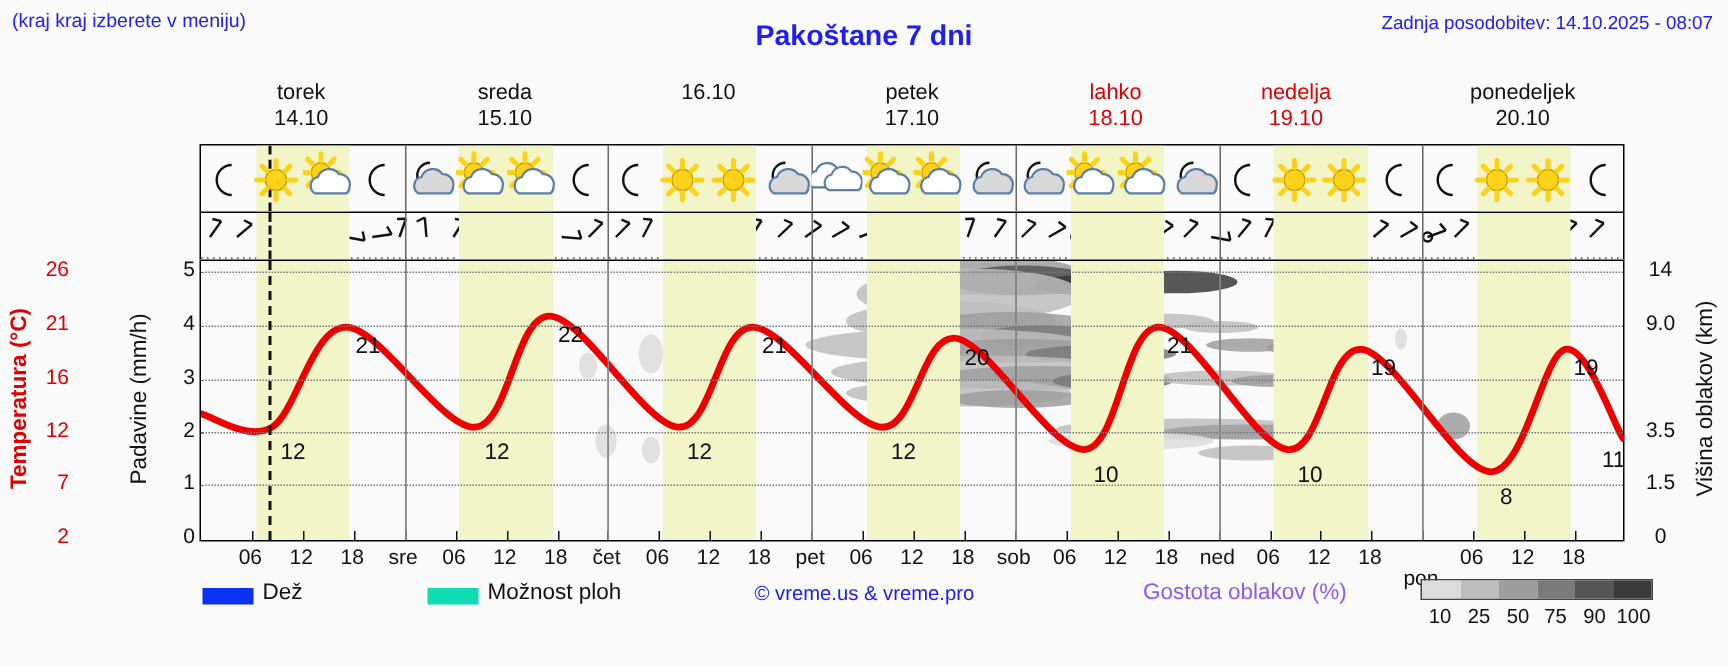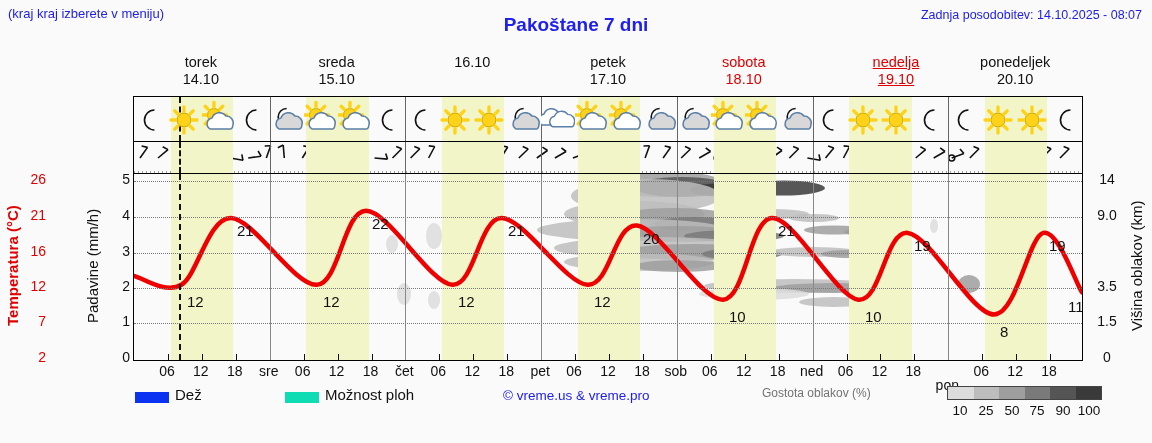--- a/index.html
+++ b/index.html
@@ -35,21 +35,21 @@
   #lab-prec{position:absolute;left:84px;top:176px;width:22px;height:180px;color:#111;font-size:15px;
             writing-mode:vertical-rl;transform:rotate(180deg);text-align:center;}
   #lab-cld{position:absolute;right:2px;top:172px;width:22px;height:188px;color:#111;font-size:15px;
            writing-mode:vertical-rl;transform:rotate(180deg);text-align:center;}
   
   .xlab{position:absolute;top:363px;font-size:14px;color:#111;text-align:center;width:34px;margin-left:-17px;}
   
   .lgsw{position:absolute;top:392px;width:34px;height:11px;}
   .lgtx{position:absolute;top:386px;font-size:15px;color:#111;}
   #copyright{position:absolute;left:503px;top:388px;font-size:13.5px;color:#2020ee;}
-  #cd-title{position:absolute;left:762px;top:386px;font-size:12px;color:#737373;}
+  #cd-title{position:absolute;left:762px;top:386px;font-size:15px;color:#8b5cf6;}
   #cd-bar{position:absolute;left:947px;top:386px;width:155px;height:14px;border:1px solid #444;box-sizing:border-box;display:flex;}
   #cd-bar div{flex:1;height:100%;}
   .cdnum{position:absolute;top:403px;font-size:13.5px;color:#111;text-align:center;width:26px;margin-left:-13px;}
   
   .tval{position:absolute;font-size:15px;color:#111;}
   
   .icell{position:absolute;top:0;height:46px;display:flex;align-items:center;justify-content:center;}
   svg{display:block;}
 </style>
 </head>
@@ -69,24 +69,24 @@
         <span class="dd">15.10</span>
     </div>
     <div class="dayhdr" style="left:402.28571428571433px;width:140px;">
         <span class="dd">16.10</span>
     </div>
     <div class="dayhdr" style="left:538px;width:140px;">
         <span class="dn">petek</span>
         <span class="dd">17.10</span>
     </div>
     <div class="dayhdr we" style="left:673.7142857142858px;width:140px;">
-        <span class="dn">sobota</span>
+        <span class="dn">lahko</span>
         <span class="dd">18.10</span>
     </div>
-    <div class="dayhdr we" style="left:826px;width:140px;text-decoration:underline;">
+    <div class="dayhdr we" style="left:794px;width:140px;">
         <span class="dn">nedelja</span>
         <span class="dd">19.10</span>
     </div>
     <div class="dayhdr" style="left:945.1428571428572px;width:140px;">
         <span class="dn">ponedeljek</span>
         <span class="dd">20.10</span>
     </div>
   </div>
 
 <div id="lab-temp">Temperatura (°C)</div>

